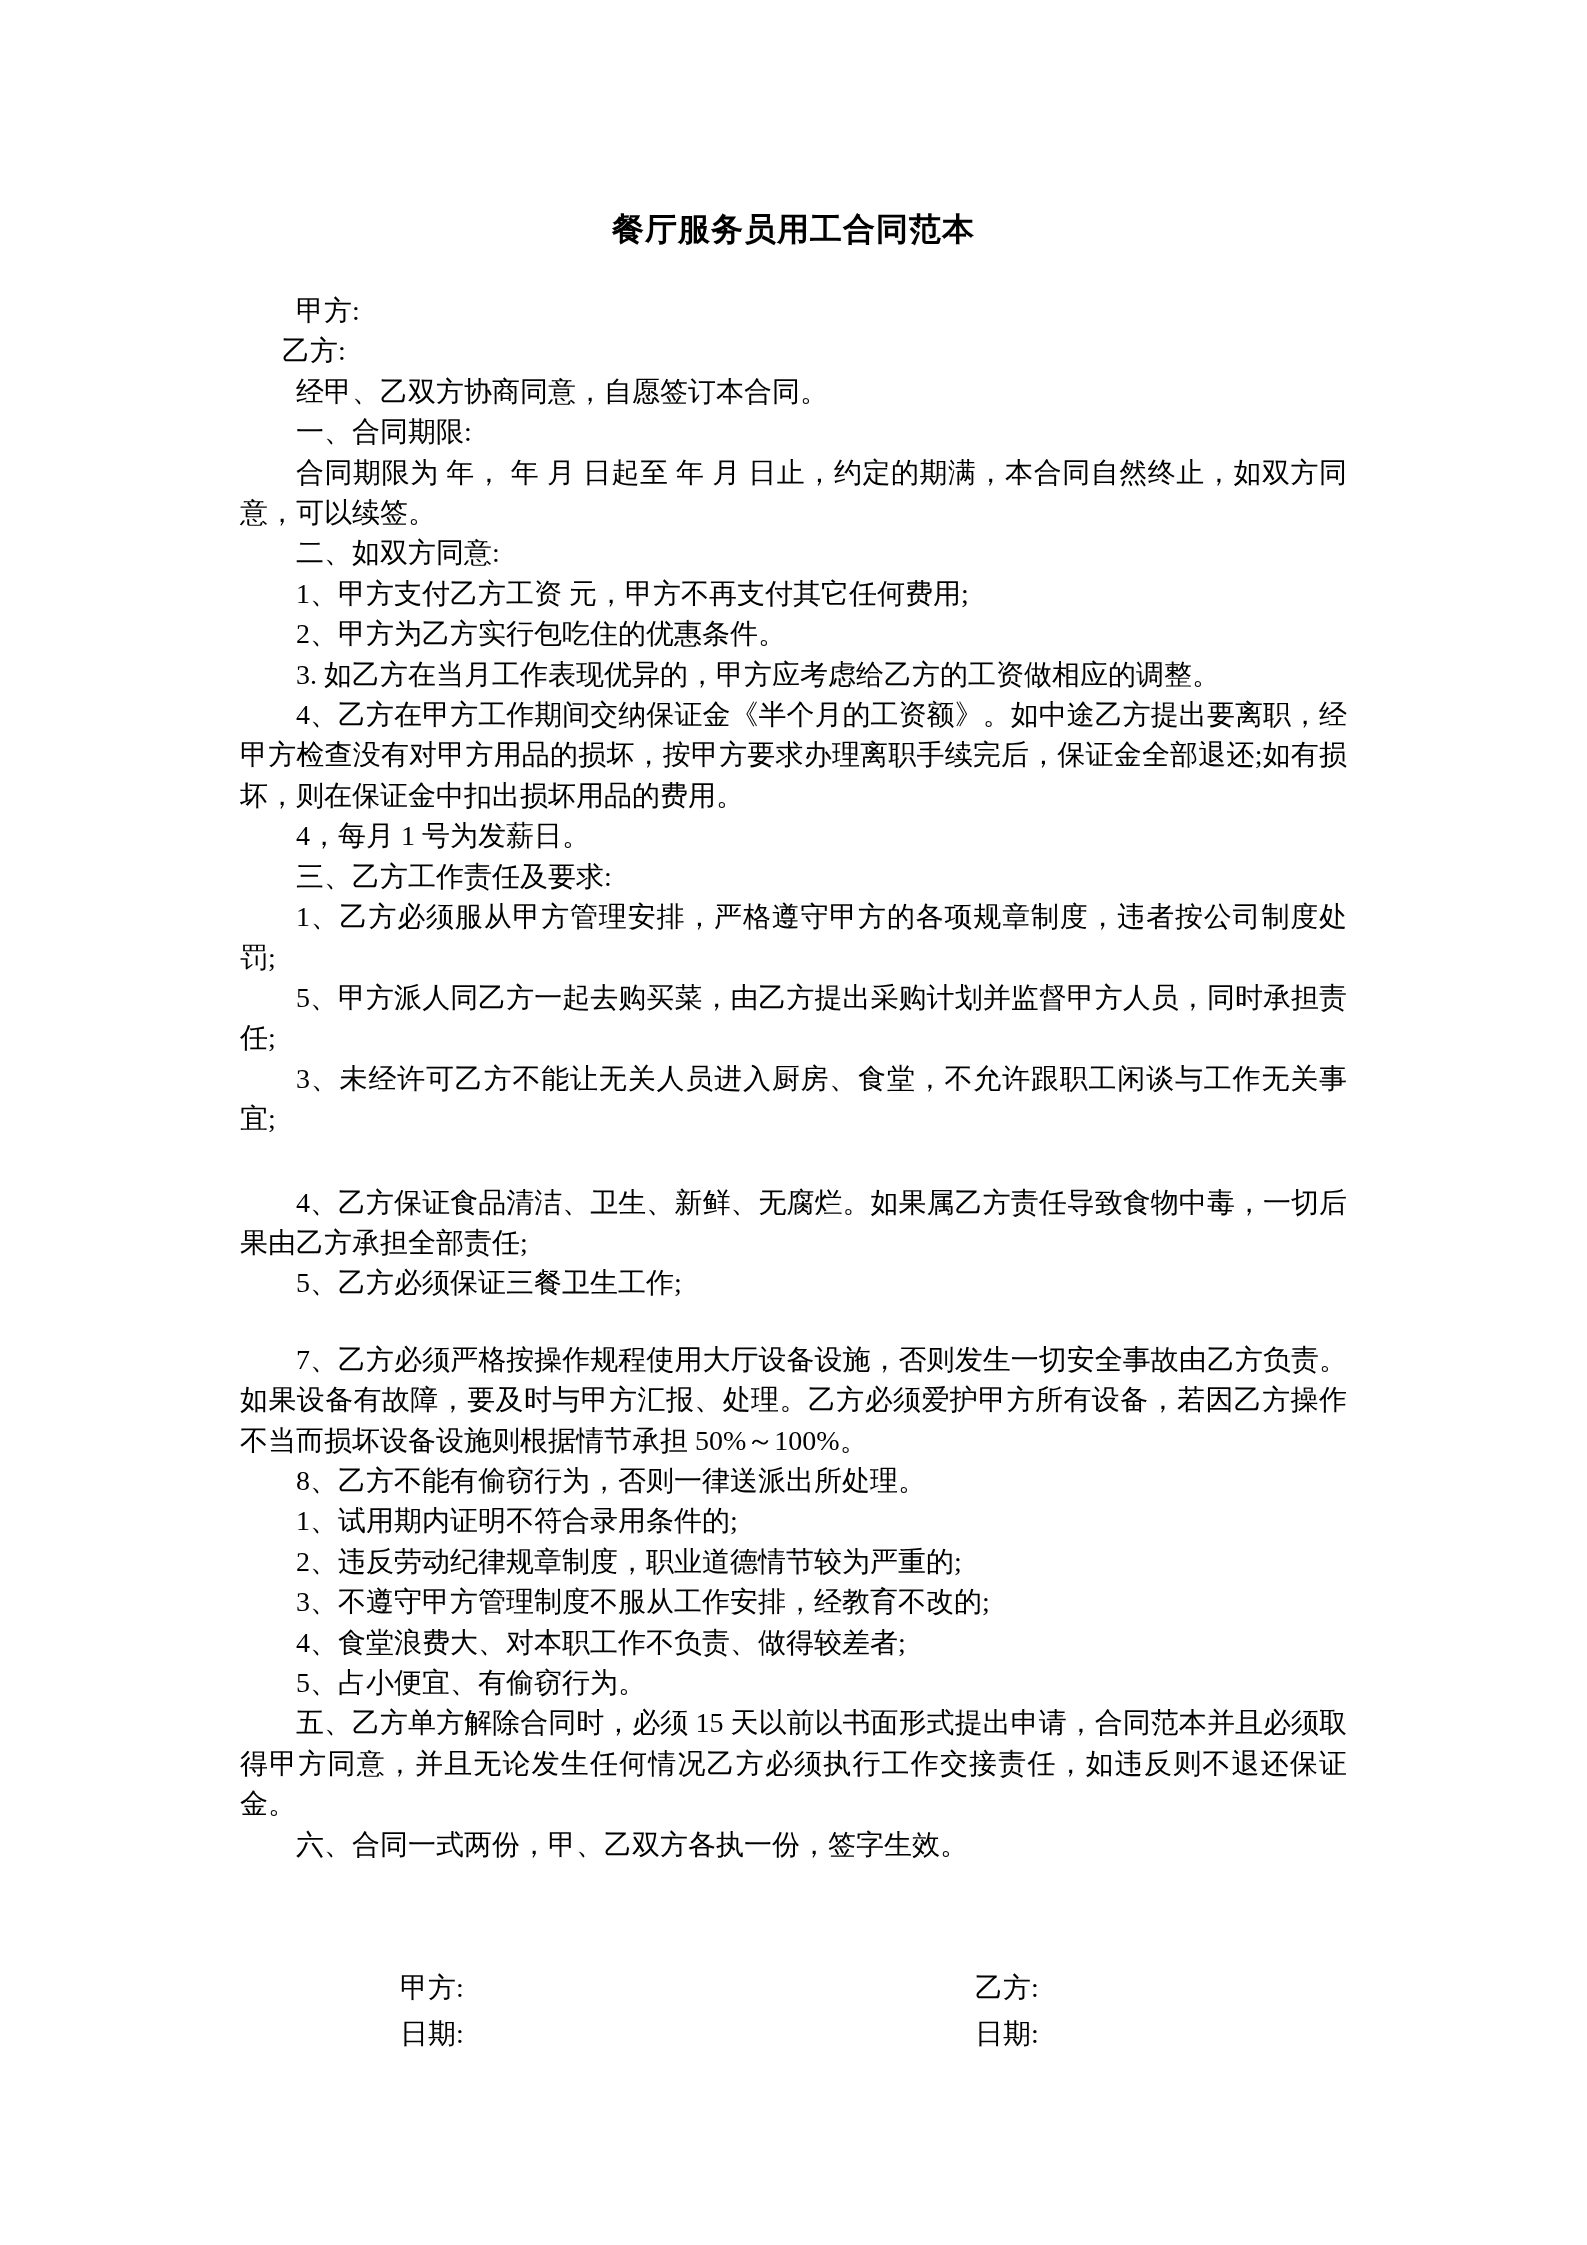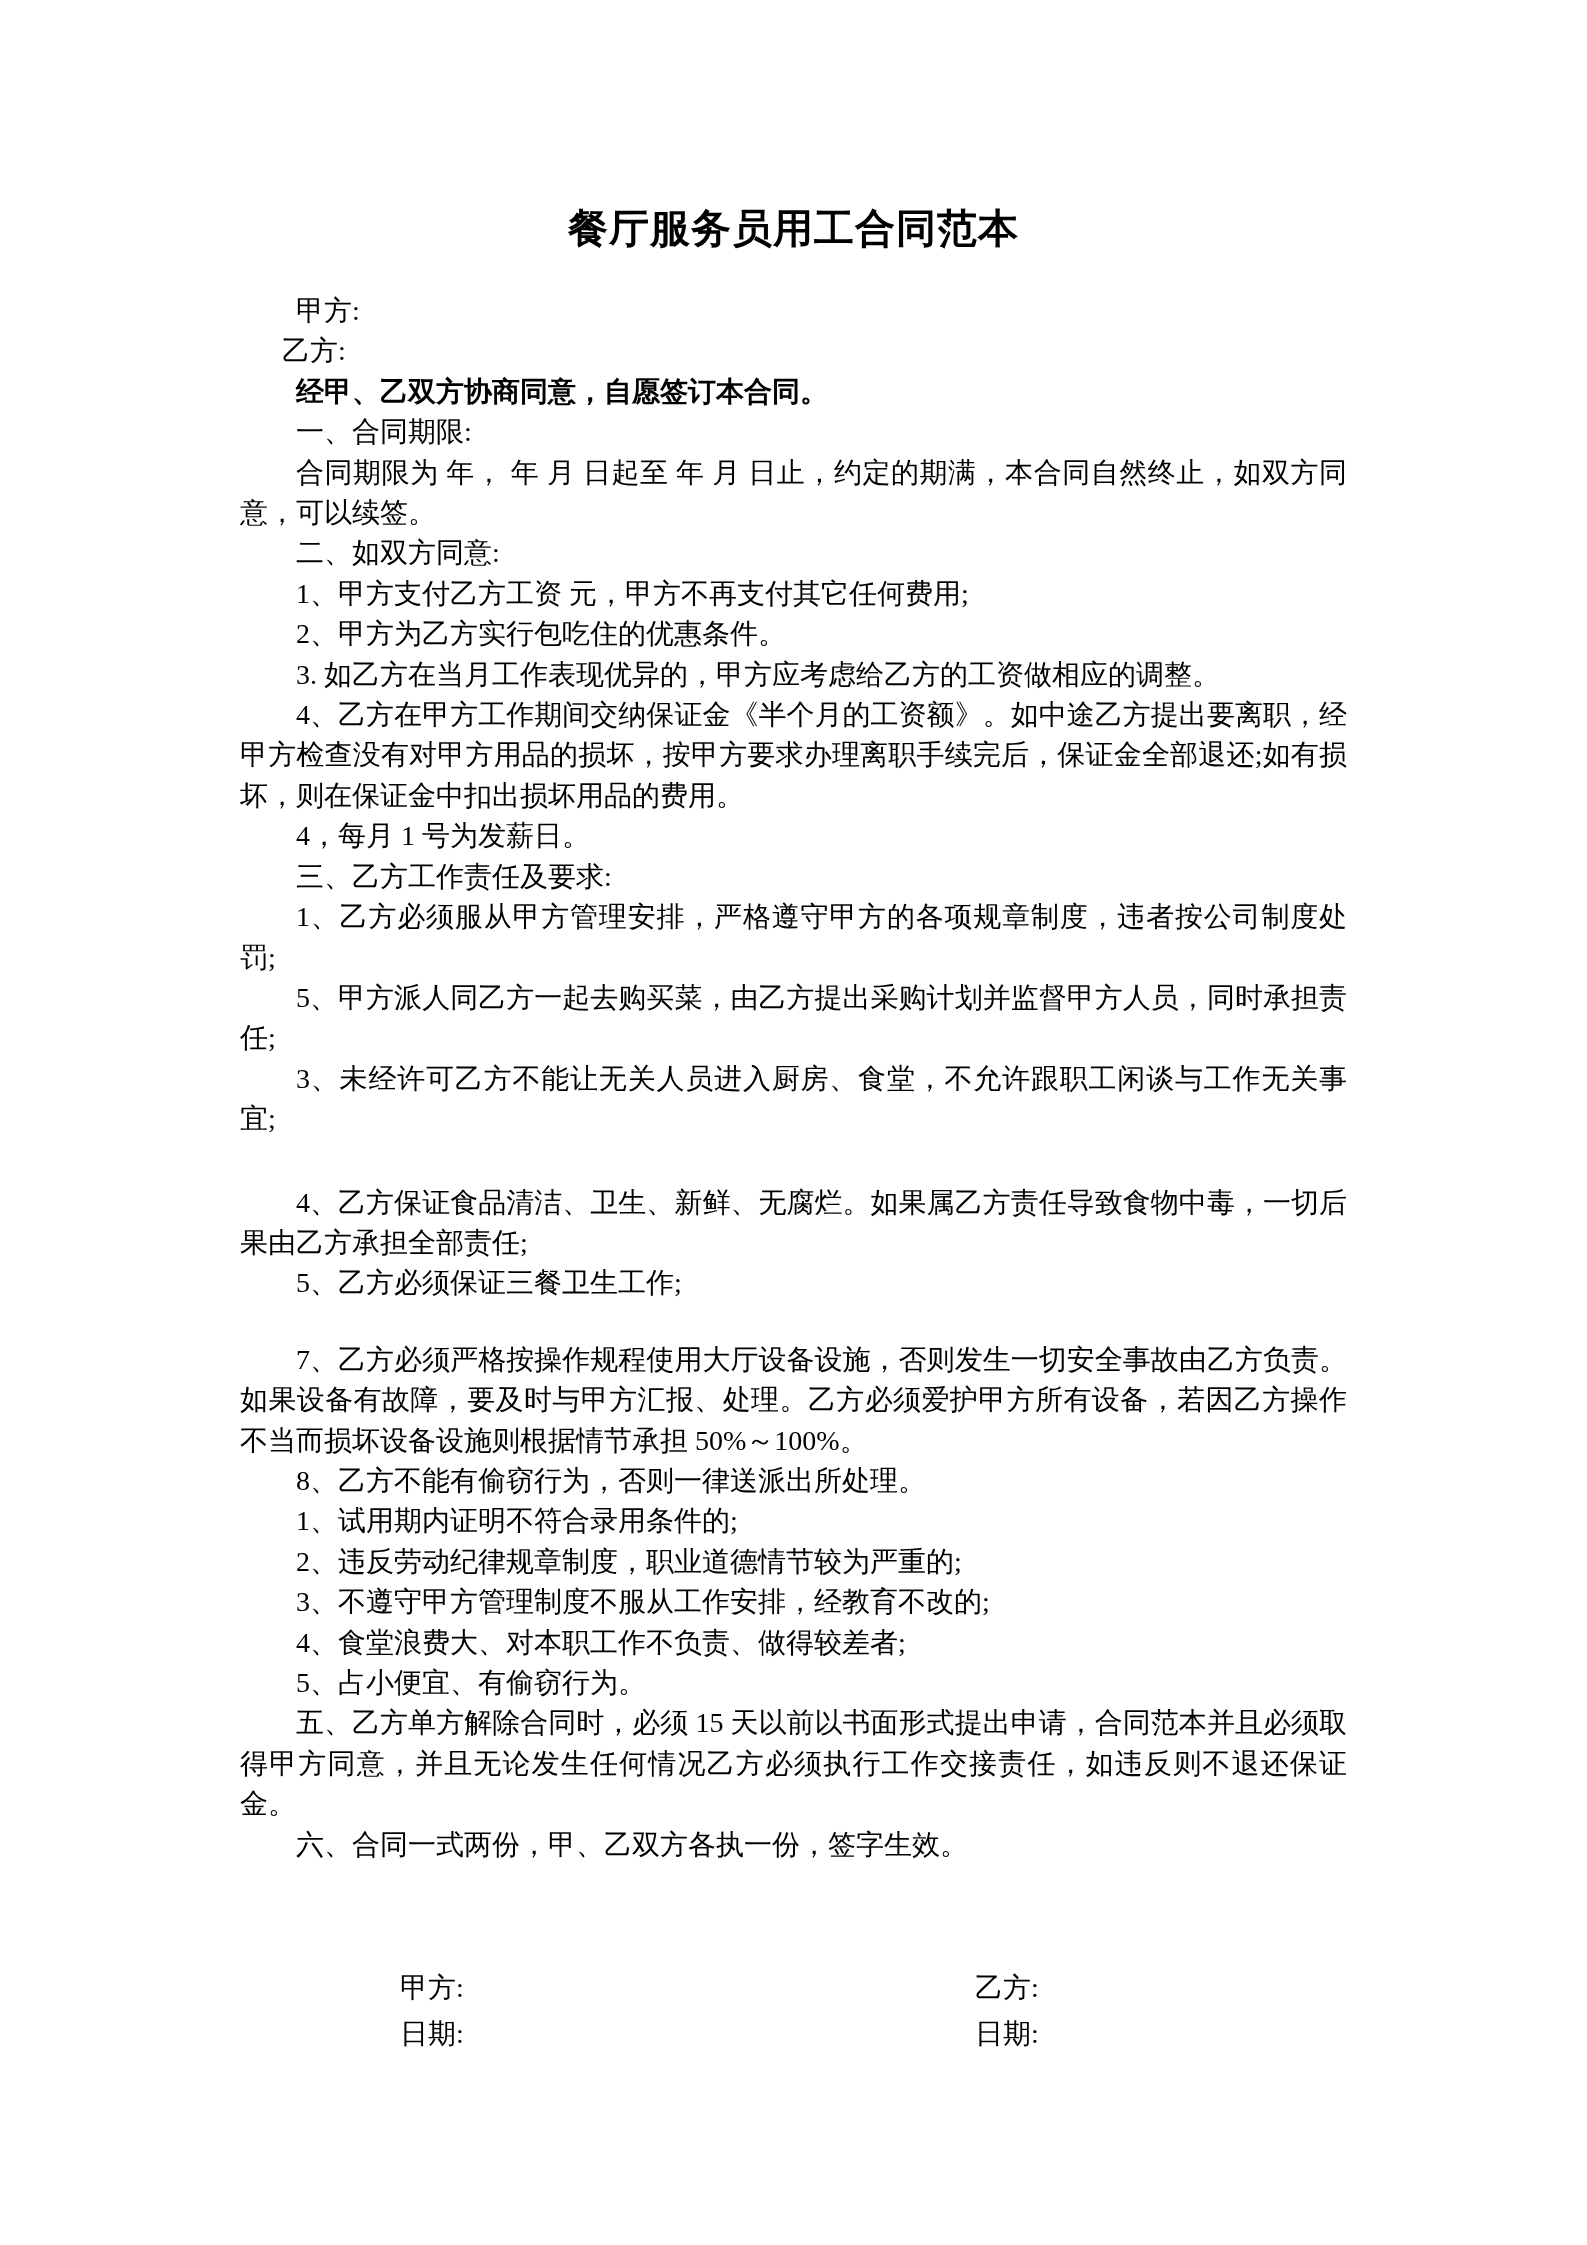--- a/index.html
+++ b/index.html
@@ -14,21 +14,21 @@
     margin: 0 auto;
     background: #ffffff;
     color: #000000;
     font-family: "Liberation Serif", "DejaVu Serif", serif;
     box-sizing: border-box;
     padding: 203px 240px 0 240px;
     overflow: hidden;
   }
   .doc-title {
     margin: 0 0 36px 0;
-    font-size: 40px;
+    font-size: 32px;
     line-height: 52px;
     font-weight: bold;
     text-align: center;
     letter-spacing: 1px;
   }
   .paragraphs .para {
     margin: 0;
     font-size: 28px;
     line-height: 40.4px;
     text-align: justify;
@@ -48,21 +48,21 @@
 </style>
 </head>
 <body>
 
 <div class="page">
   <h1 class="doc-title">餐厅服务员用工合同范本</h1>
 
   <div class="paragraphs">
       <p class="para" style="text-indent: 2em;">甲方:</p>
       <p class="para" style="text-indent: 1.5em;">乙方:</p>
-      <p class="para" style="text-indent: 2em; font-weight: bold;">经甲、乙双方协商同意，自愿签订本合同。</p>
+      <p class="para" style="text-indent: 2em;">经甲、乙双方协商同意，自愿签订本合同。</p>
       <p class="para" style="text-indent: 2em;">一、合同期限:</p>
       <p class="para" style="text-indent: 2em;">合同期限为 年， 年 月 日起至 年 月 日止，约定的期满，本合同自然终止，如双方同意，可以续签。</p>
       <p class="para" style="text-indent: 2em;">二、如双方同意:</p>
       <p class="para" style="text-indent: 2em;">1、甲方支付乙方工资 元，甲方不再支付其它任何费用;</p>
       <p class="para" style="text-indent: 2em; font-family: Liberation Serif, serif;">2、甲方为乙方实行包吃住的优惠条件。</p>
       <p class="para" style="text-indent: 2em;">3. 如乙方在当月工作表现优异的，甲方应考虑给乙方的工资做相应的调整。</p>
       <p class="para" style="text-indent: 2em;">4、乙方在甲方工作期间交纳保证金《半个月的工资额》。如中途乙方提出要离职，经甲方检查没有对甲方用品的损坏，按甲方要求办理离职手续完后，保证金全部退还;如有损坏，则在保证金中扣出损坏用品的费用。</p>
       <p class="para" style="text-indent: 2em;">4，每月 1 号为发薪日。</p>
       <p class="para" style="text-indent: 2em;">三、乙方工作责任及要求:</p>
       <p class="para" style="text-indent: 2em;">1、乙方必须服从甲方管理安排，严格遵守甲方的各项规章制度，违者按公司制度处罚;</p>

